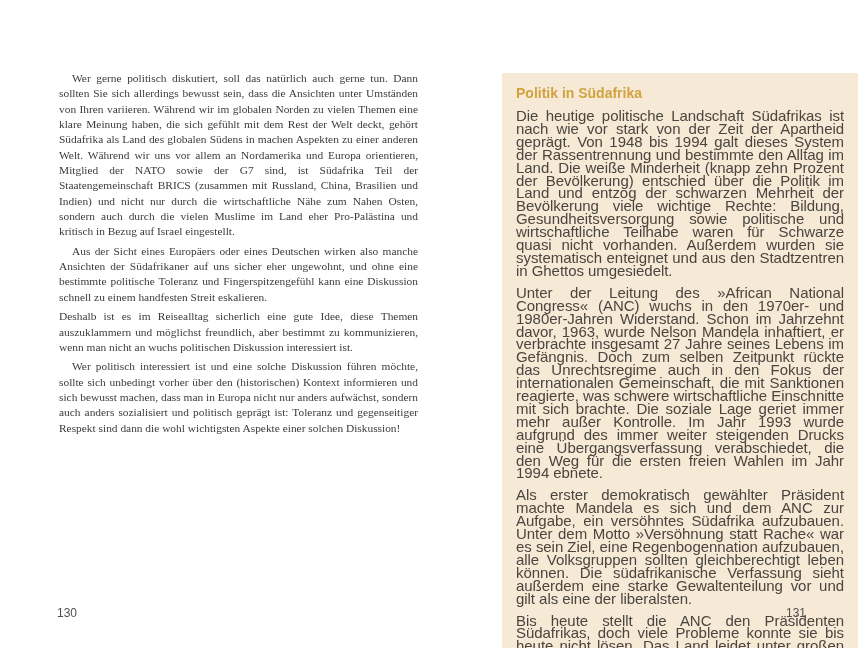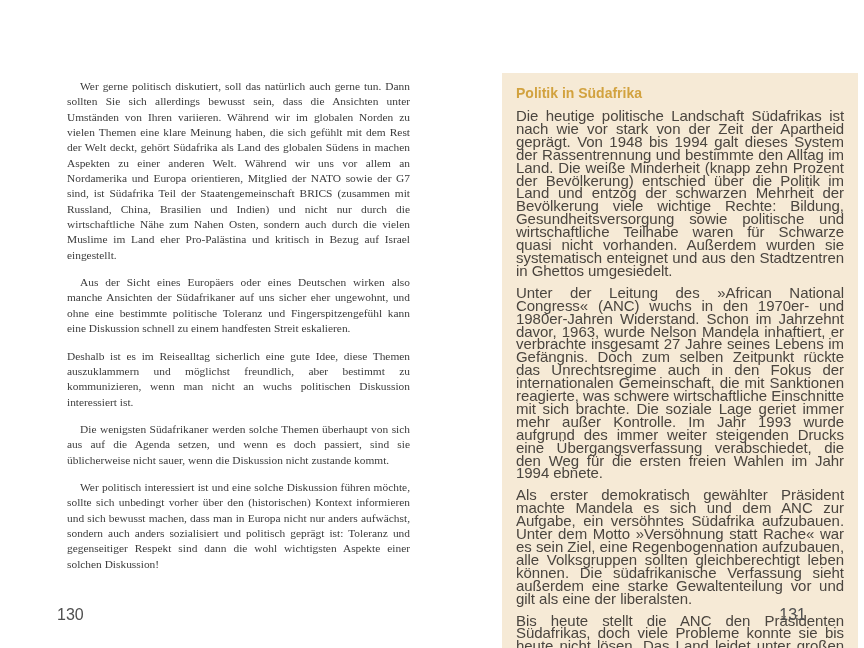--- a/index.html
+++ b/index.html
@@ -20,21 +20,21 @@
     font-family:"Liberation Serif", serif;
   }
   
   .left-col{
     position:absolute;left:55px;top:67px;width:367px;
     color:var(--body_text);
     font-size:11.4px;line-height:15.35px;
     text-align:justify;
     hyphens:auto;-webkit-hyphens:auto;
   }
-  .left-col p{margin:12px;}
+  .left-col p{margin:4px;}
   .left-col p.indent{text-indent:13px;}
   .section-heading{
     margin:32px 0 14px 0;
     font-family:"Liberation Sans", sans-serif;
     font-weight:400;
     font-size:14.5px;line-height:18px;
     color:var(--heading_gold);
     text-align:left;
     text-indent:0;
   }
@@ -58,35 +58,34 @@
     font-size:15px;line-height:12.9px;
     letter-spacing:-0.05px;
     text-align:justify;
     hyphens:auto;-webkit-hyphens:auto;
   }
   .info-box p:last-child{margin-bottom:4px;}
   
   .page-num{
     position:absolute;top:606px;
     font-family:"Liberation Sans", sans-serif;
-    font-size:16px;color:var(--page_number);
+    font-size:12px;color:var(--page_number);
   }
   .page-num.left{left:57px;}
   .page-num.right{right:58px;}
 </style>
 </head>
 <body>
 
 <div class="spread">
 
   <div class="left-col">
     <p class="indent">Wer gerne politisch diskutiert, soll das natürlich auch gerne tun. Dann sollten Sie sich allerdings bewusst sein, dass die Ansichten unter Umständen von Ihren variieren. Während wir im globalen Norden zu vielen Themen eine klare Meinung haben, die sich gefühlt mit dem Rest der Welt deckt, gehört Südafrika als Land des globalen Südens in machen Aspekten zu einer anderen Welt. Während wir uns vor allem an Nordamerika und Europa orientieren, Mitglied der NATO sowie der G7 sind, ist Südafrika Teil der Staatengemeinschaft BRICS (zusammen mit Russland, China, Brasilien und Indien) und nicht nur durch die wirtschaftliche Nähe zum Nahen Osten, sondern auch durch die vielen Muslime im Land eher Pro-Palästina und kritisch in Bezug auf Israel eingestellt.</p>
     <p class="indent">Aus der Sicht eines Europäers oder eines Deutschen wirken also manche Ansichten der Südafrikaner auf uns sicher eher ungewohnt, und ohne eine bestimmte politische Toleranz und Fingerspitzengefühl kann eine Diskussion schnell zu einem handfesten Streit eskalieren.</p>
     <p>Deshalb ist es im Reisealltag sicherlich eine gute Idee, diese Themen auszuklammern und möglichst freundlich, aber bestimmt zu kommunizieren, wenn man nicht an wuchs politischen Diskussion interessiert ist.</p>
-    <p class="indent">Die wenigsten Südafrikaner werden solche Themen überhaupt von sich aus auf die Agenda setzen, und wenn es doch passiert, sind sie üblicherweise nicht sauer, wenn die Diskussion nicht zustande kommt.</p>
     <p class="indent">Wer politisch interessiert ist und eine solche Diskussion führen möchte, sollte sich unbedingt vorher über den (historischen) Kontext informieren und sich bewusst machen, dass man in Europa nicht nur anders aufwächst, sondern auch anders sozialisiert und politisch geprägt ist: Toleranz und gegenseitiger Respekt sind dann die wohl wichtigsten Aspekte einer solchen Diskussion!</p>
   </div>
   <div class="page-num left">130</div>
 
   <div class="info-box">
     <h2>Politik in Südafrika</h2>
     <p>Die heutige politische Landschaft Südafrikas ist nach wie vor stark von der Zeit der Apartheid geprägt. Von 1948 bis 1994 galt dieses System der Rassentrennung und bestimmte den Alltag im Land. Die weiße Minderheit (knapp zehn Prozent der Bevölkerung) entschied über die Politik im Land und entzog der schwarzen Mehrheit der Bevölkerung viele wichtige Rechte: Bildung, Gesundheitsversorgung sowie politische und wirtschaftliche Teilhabe waren für Schwarze quasi nicht vorhanden. Außerdem wurden sie systematisch enteignet und aus den Stadtzentren in Ghettos umgesiedelt.</p>
     <p>Unter der Leitung des »African National Congress« (ANC) wuchs in den 1970er- und 1980er-Jahren Widerstand. Schon im Jahrzehnt davor, 1963, wurde Nelson Mandela inhaftiert, er verbrachte insgesamt 27 Jahre seines Lebens im Gefängnis. Doch zum selben Zeitpunkt rückte das Unrechtsregime auch in den Fokus der internationalen Gemeinschaft, die mit Sanktionen reagierte, was schwere wirtschaftliche Einschnitte mit sich brachte. Die soziale Lage geriet immer mehr außer Kontrolle. Im Jahr 1993 wurde aufgrund des immer weiter steigenden Drucks eine Übergangsverfassung verabschiedet, die den Weg für die ersten freien Wahlen im Jahr 1994 ebnete.</p>
     <p>Als erster demokratisch gewählter Präsident machte Mandela es sich und dem ANC zur Aufgabe, ein versöhntes Südafrika aufzubauen. Unter dem Motto »Versöhnung statt Rache« war es sein Ziel, eine Regenbogennation aufzubauen, alle Volksgruppen sollten gleichberechtigt leben können. Die südafrikanische Verfassung sieht außerdem eine starke Gewaltenteilung vor und gilt als eine der liberalsten.</p>
     <p>Bis heute stellt die ANC den Präsidenten Südafrikas, doch viele Probleme konnte sie bis heute nicht lösen. Das Land leidet unter großen wirtschaftlichen Herausforderungen, die politische Landschaft ist von Korruption geprägt und hohe Arbeitslosen- sowie Kriminalitätsraten sorgen für Unmut in der Bevölkerung. Im Alltag äußert sich dies zum Beispiel durch regelmäßige, geplante Abschaltungen des Stroms, weil der staatliche Energieversorger Eskom das Stromnetz nur so vor dem totalen Kollaps bewahren kann.</p>

